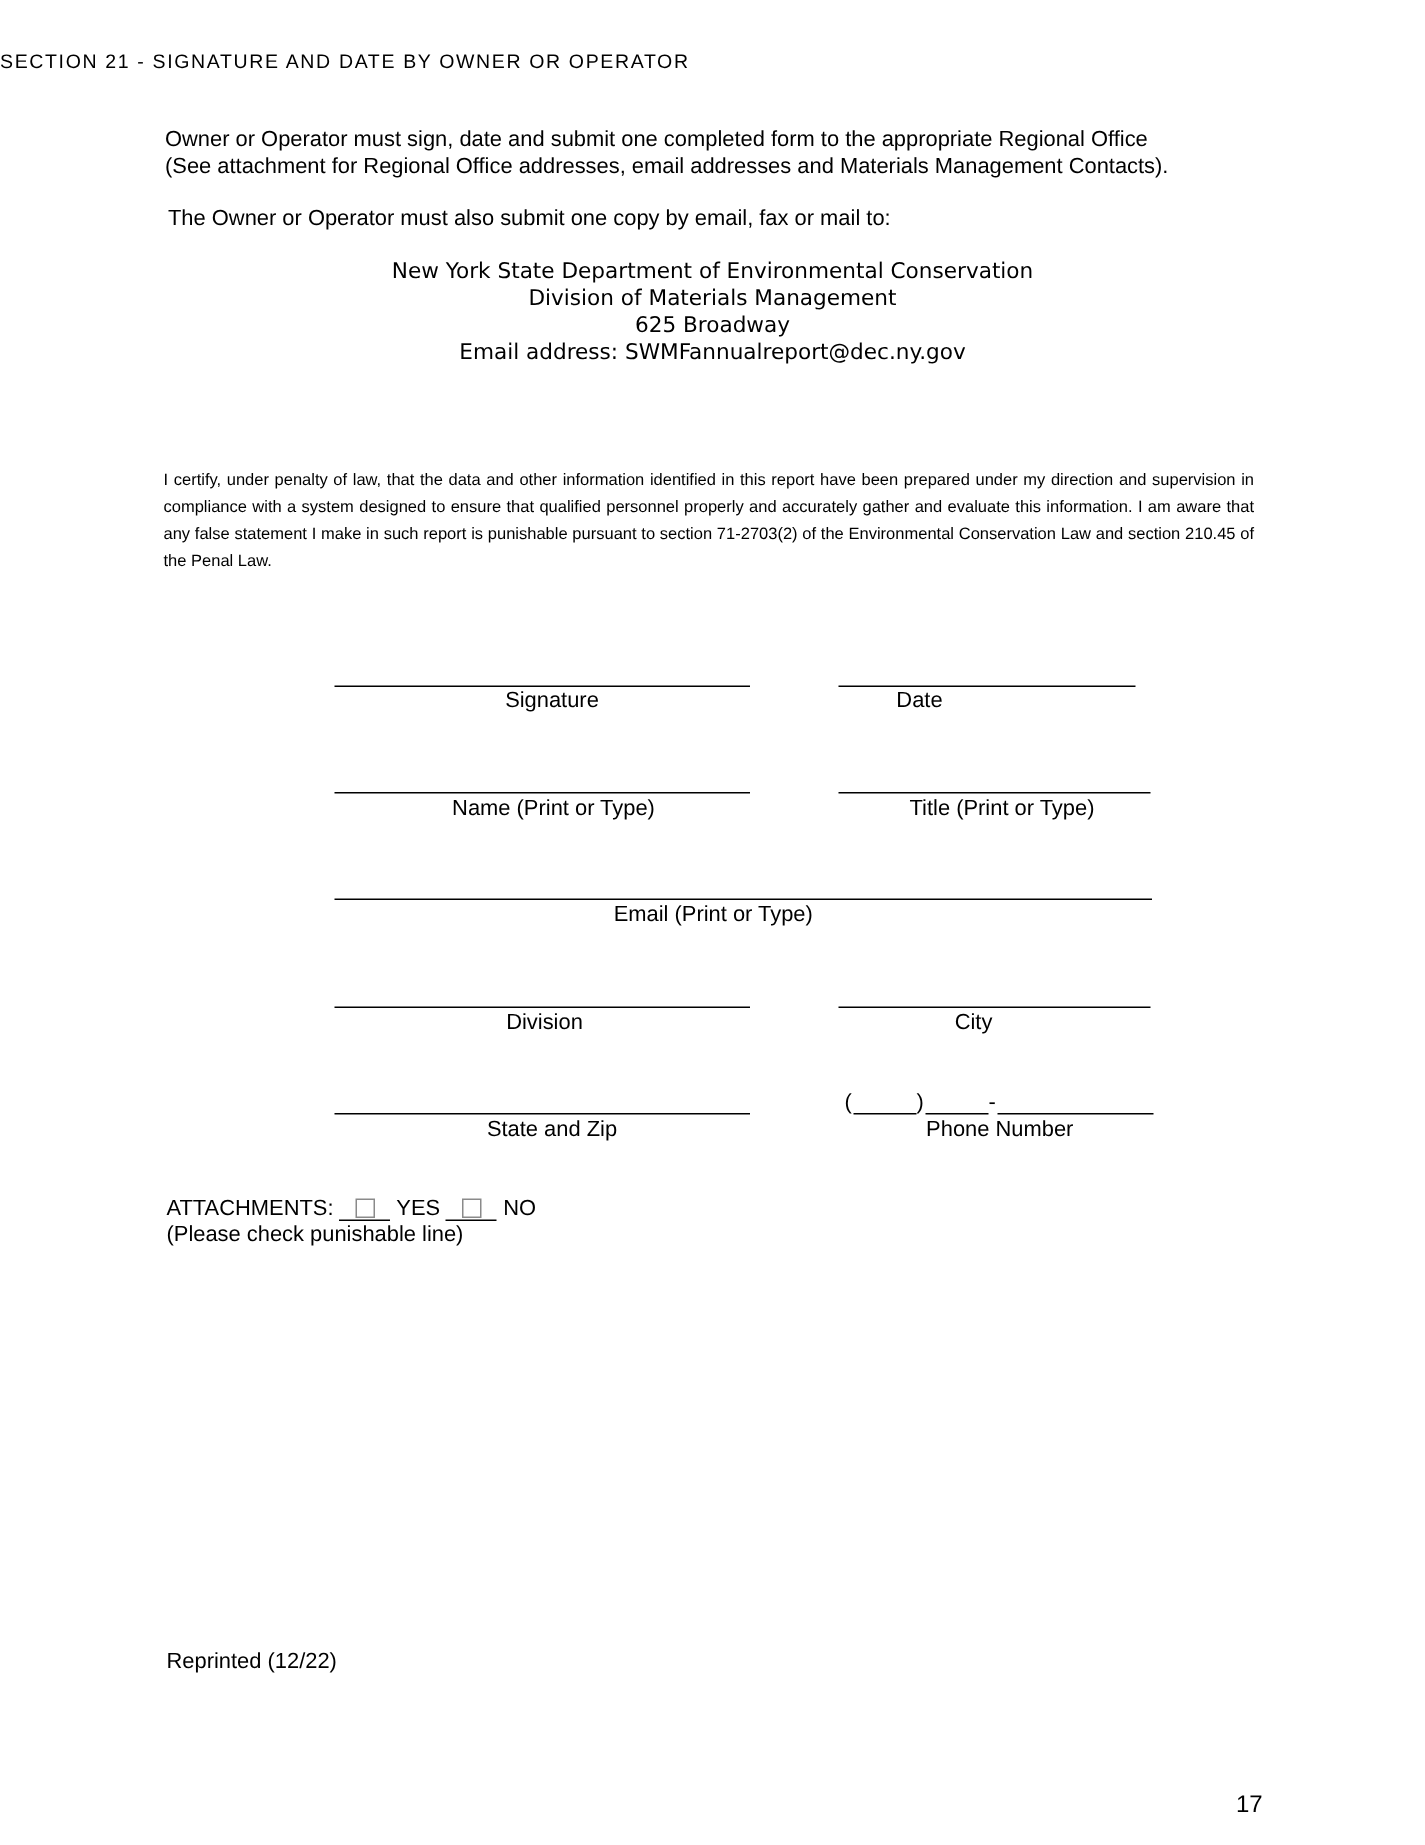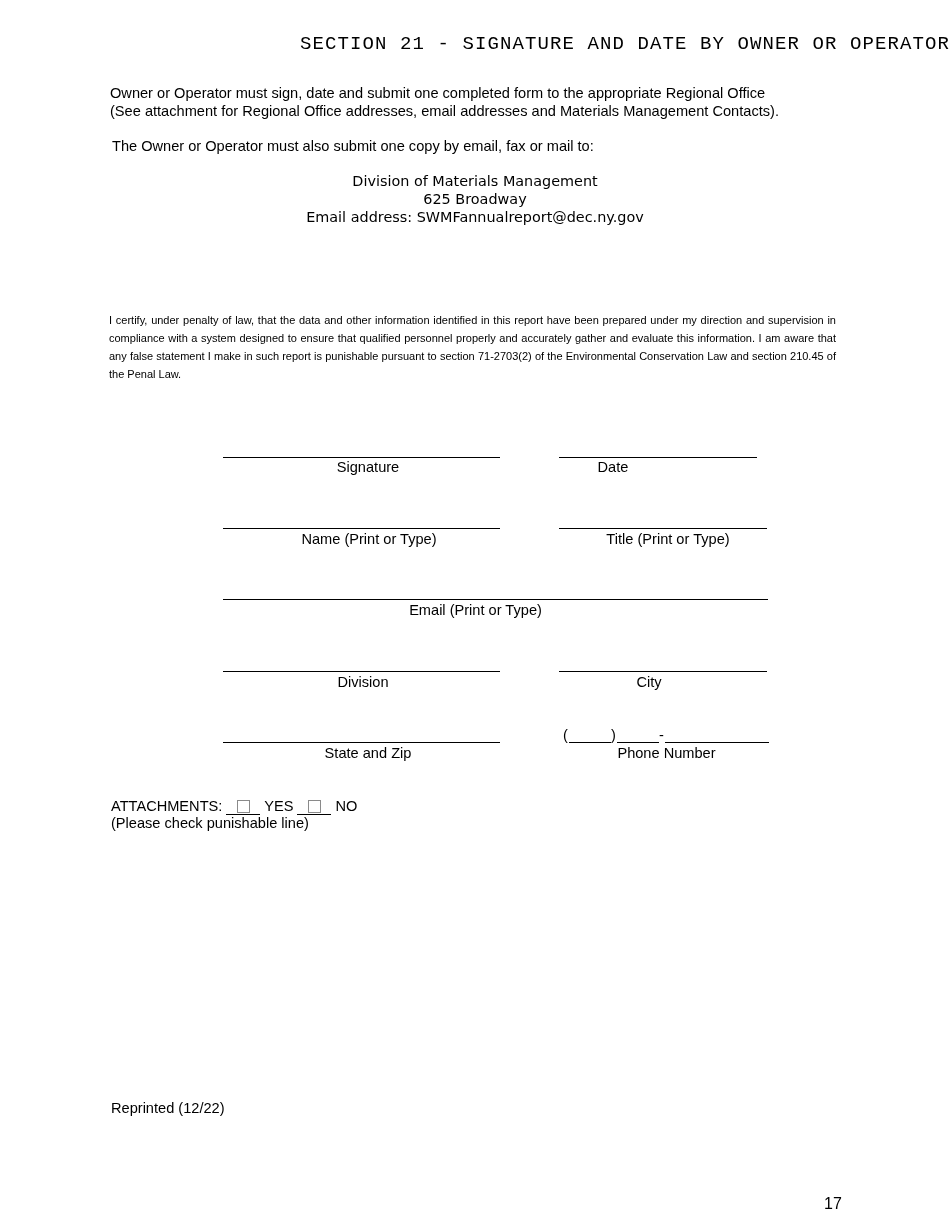--- a/index.html
+++ b/index.html
@@ -1,21 +1,21 @@
 <!DOCTYPE html>
 <html><head>
   <meta charset="utf-8">
   <style>
     html, body { margin: 0; padding: 0; background: #ffffff; }
     body { width: 950px; height: 1230px; position: relative; overflow: hidden; color: #000; }
     .abs { position: absolute; }
 
     .title {
-      left: 0; width: 950px; top: 33px; text-align: right;
-      font-family: Liberation Mono, monospace; font-size: 19px; letter-spacing: 1.1px;
+      left: 0; width: 950px; top: 33px; text-align: left;
+      font-family: Liberation Sans, sans-serif; font-size: 13px; letter-spacing: 1.1px;
     }
     .para { font-family: "Liberation Sans", sans-serif; font-size: 14.6px; line-height: 18px; }
     .p1 { left: 110px; top: 84px; width: 740px; }
     .p2 { left: 112px; top: 137px; width: 740px; }
 
     .address {
       left: 0; width: 950px; top: 172px; text-align: center;
       font-family: "DejaVu Sans", sans-serif; font-size: 14.4px; line-height: 18px;
     }
     .address .bold { font-family: "Liberation Sans", sans-serif; font-weight: bold; font-size: 14.6px; }
@@ -43,20 +43,21 @@
 <div class="abs title">SECTION 21 - SIGNATURE AND DATE BY OWNER OR OPERATOR</div>
 
 <div class="abs para p1">
   <div>Owner or Operator must sign, date and submit one completed form to the appropriate Regional Office</div>
   <div>(See attachment for Regional Office addresses, email addresses and Materials Management Contacts).</div>
 </div>
 
 <div class="abs para p2">The Owner or Operator must also submit one copy by email, fax or mail to:</div>
 
 <div class="abs address">
+  <div>New York State Department of Environmental Conservation</div>
   <div>Division of Materials Management</div>
   <div>625 Broadway</div>
   <div>Email address: SWMFannualreport@dec.ny.gov</div>
 </div>
 
 <div class="abs cert">I certify, under penalty of law, that the data and other information identified in this report have been prepared under my direction and supervision in compliance with a system designed to ensure that qualified personnel properly and accurately gather and evaluate this information. I am aware that any false statement I make in such report is punishable pursuant to section 71-2703(2) of the Environmental Conservation Law and section 210.45 of the Penal Law.</div>
 
 <div class="line" style="left:223px; top:457px; width:277px;"></div>
 <div class="lbl" style="left:223px; top:459px; width:290px;">Signature</div>
 <div class="line" style="left:559px; top:457px; width:198px;"></div>

